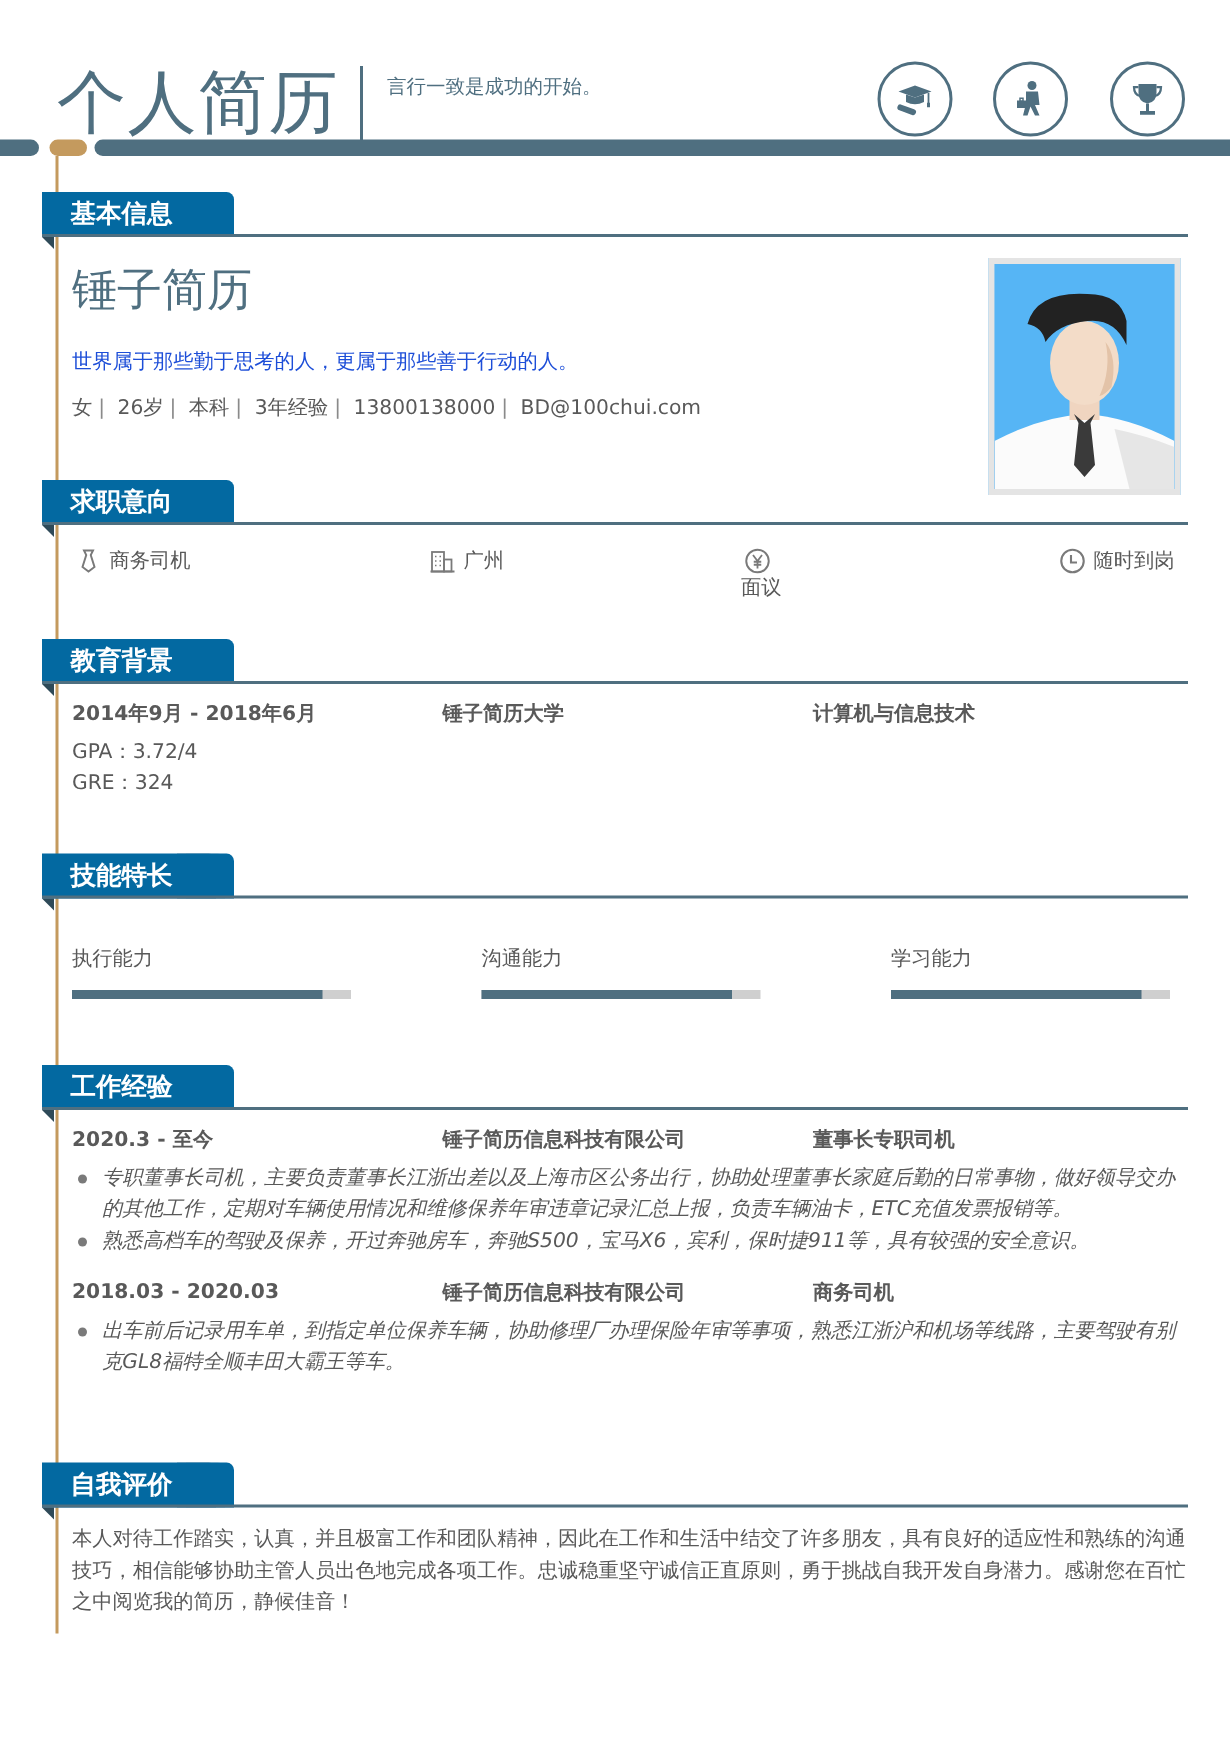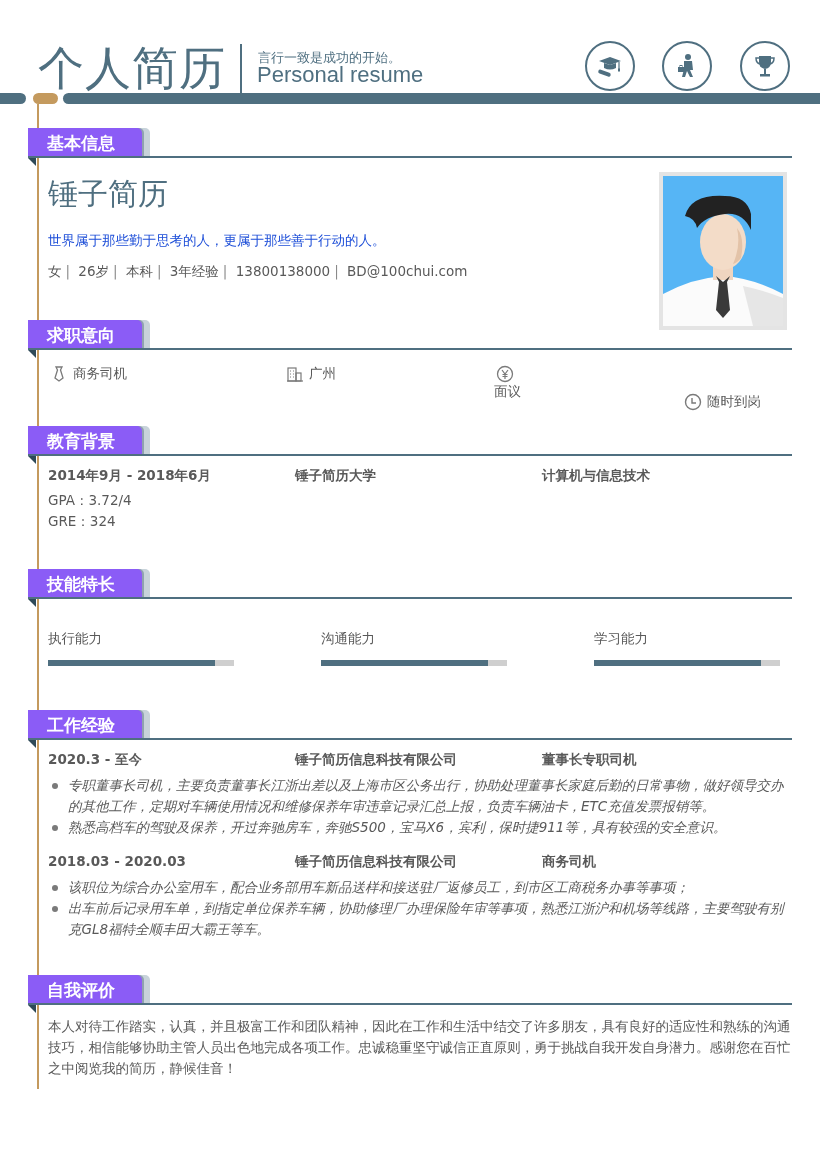--- a/index.html
+++ b/index.html
@@ -16,21 +16,21 @@
   .hicon svg { width: 28px; height: 28px; }
 
   .bar-left { position: absolute; left: 0; top: 93px; width: 26px; height: 11px; background: #4f6f80; border-radius: 0 6px 6px 0; }
   .bar-gold { position: absolute; left: 33px; top: 93px; width: 25px; height: 11px; background: #c49a5e; border-radius: 6px; }
   .bar-right { position: absolute; left: 63px; top: 93px; width: 757px; height: 11px; background: #4f6f80; border-radius: 6px 0 0 6px; }
   .timeline { position: absolute; left: 37px; top: 104px; width: 2px; height: 985px; background: #c49a5e; }
 
   .section-head { position: absolute; left: 28px; width: 764px; height: 32px; }
   .section-head .tab-shadow2 { position: absolute; left: 96px; top: 0; width: 26px; height: 30px; background: #c8d3da; border-radius: 0 5px 0 0; }
   .section-head .tab-shadow { position: absolute; left: 90px; top: 0; width: 26px; height: 30px; background: #8fa3af; border-radius: 0 5px 0 0; }
-  .section-head .tab { position: absolute; left: 0; top: 0; width: 114px; height: 30px; background: #8b5cf6; border-radius: 0 5px 0 0; }
+  .section-head .tab { position: absolute; left: 0; top: 0; width: 128px; height: 30px; background: #0369a1; border-radius: 0 5px 0 0; font-family: Liberation Serif, serif; }
   .section-head .tab-label { position: absolute; left: 19px; top: 3px; font-size: 17px; font-weight: bold; color: #fff; line-height: 24px; }
   .section-head .line { position: absolute; left: 0; top: 28px; width: 764px; height: 2px; background: #4f6f80; }
   .section-head .fold { position: absolute; left: 0; top: 30px; width: 0; height: 0; border-top: 8px solid #2f4a58; border-left: 8px solid transparent; }
 
   .name { position: absolute; left: 48px; top: 174px; font-size: 30px; color: #4f6f80; line-height: 40px; }
   .motto { position: absolute; left: 48px; top: 232px; font-size: 13.5px; color: #1d4ed8; }
   .meta { position: absolute; left: 48px; top: 263px; font-size: 13.5px; color: #595959; }
   .meta .sep { color: #8a8a8a; margin: 0 4px; }
 
   .photo { position: absolute; left: 659px; top: 172px; width: 128px; height: 158px; border: 4px solid #e4e4e4; background: #56b5f5; overflow: hidden; }
@@ -53,21 +53,20 @@
 
   .self-eval { position: absolute; left: 48px; top: 1016px; width: 746px; font-size: 13.5px; color: #595959; line-height: 21px; }
 </style>
 </head>
 <body>
 
 <div class="header">
   <div class="title-main">个人简历</div>
   <div class="title-sep"></div>
   <div class="title-motto">言行一致是成功的开始。</div>
-  <div class="title-en">Personal resume</div>
 
   <div class="hicon" style="left:585px;">
     <svg viewBox="0 0 28 28">
         <path d="M3 9 L14 5 L25 9 L14 13 Z" fill="#4f6f80"></path>
         <path d="M8 11 v5 q6 3 12 0 v-5 l-6 2 z" fill="#4f6f80"></path>
         <line x1="23" y1="10" x2="23" y2="17" stroke="#4f6f80" stroke-width="1.2"></line>
         <rect x="22" y="16.5" width="2" height="3" fill="#4f6f80"></rect>
         <rect x="2" y="19" width="13" height="4" rx="2" transform="rotate(20 8 21)" fill="#4f6f80"></rect>
       </svg>
   </div>
@@ -150,21 +149,21 @@
     </svg>
   <span>广州</span>
 </div>
 <div class="intent-item" style="left:494px;flex-direction:column;">
   <svg viewBox="0 0 18 18">
       <circle cx="9" cy="9" r="7.5" fill="none" stroke="#7a7a7a" stroke-width="1.3"></circle>
       <path d="M6 5 l3 4 l3 -4 M9 9 v5 M6.5 9.5 h5 M6.5 11.5 h5" fill="none" stroke="#7a7a7a" stroke-width="1.2"></path>
     </svg>
   <span>面议</span>
 </div>
-<div class="intent-item" style="left:684px;margin-top:28px;">
+<div class="intent-item" style="left:706px;">
   <svg viewBox="0 0 18 18">
       <circle cx="9" cy="9" r="7.5" fill="none" stroke="#7a7a7a" stroke-width="1.4"></circle>
       <path d="M8 5 v5 h4" fill="none" stroke="#7a7a7a" stroke-width="1.4"></path>
     </svg>
   <span>随时到岗</span>
 </div>
 
 <div class="section-head" style="top:426px;">
   <div class="tab-shadow2"></div>
     <div class="tab-shadow"></div>
@@ -222,21 +221,20 @@
 <div class="job-head" style="left:542px; top:751px;">董事长专职司机</div>
 <ul class="bullets" style="top:775px;">
   <li>专职董事长司机，主要负责董事长江浙出差以及上海市区公务出行，协助处理董事长家庭后勤的日常事物，做好领导交办的其他工作，定期对车辆使用情况和维修保养年审违章记录汇总上报，负责车辆油卡，ETC充值发票报销等。</li>
   <li>熟悉高档车的驾驶及保养，开过奔驰房车，奔驰S500，宝马X6，宾利，保时捷911等，具有较强的安全意识。</li>
 </ul>
 
 <div class="job-head" style="left:48px; top:853px;">2018.03 - 2020.03</div>
 <div class="job-head" style="left:295px; top:853px;">锤子简历信息科技有限公司</div>
 <div class="job-head" style="left:542px; top:853px;">商务司机</div>
 <ul class="bullets" style="top:877px;">
-  <li>该职位为综合办公室用车，配合业务部用车新品送样和接送驻厂返修员工，到市区工商税务办事等事项；</li>
   <li>出车前后记录用车单，到指定单位保养车辆，协助修理厂办理保险年审等事项，熟悉江浙沪和机场等线路，主要驾驶有别克GL8福特全顺丰田大霸王等车。</li>
 </ul>
 
 <div class="section-head" style="top:975px;">
   <div class="tab-shadow2"></div>
     <div class="tab-shadow"></div>
   <div class="tab">
       <span class="tab-label">自我评价</span>
     </div>
   <div class="line"></div>

